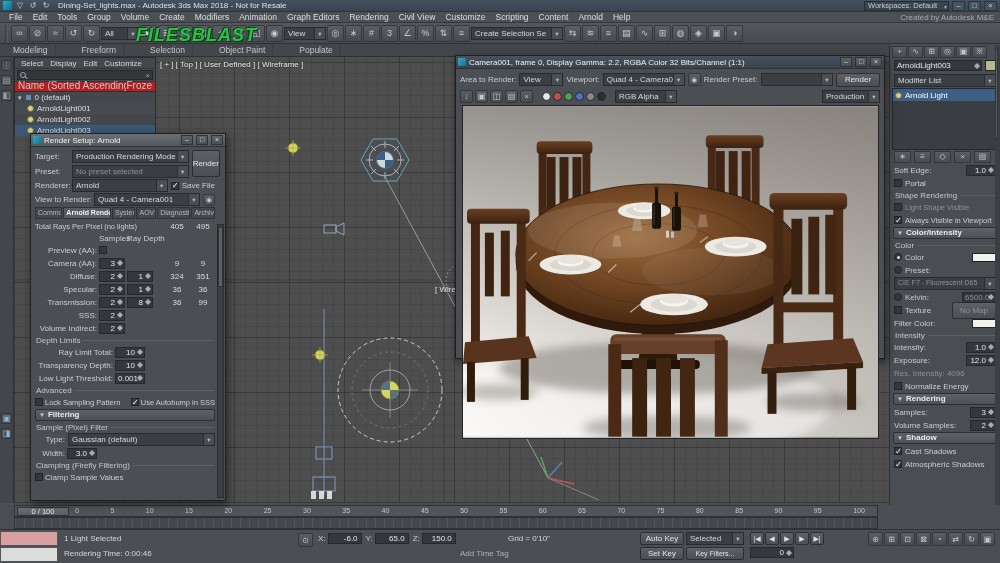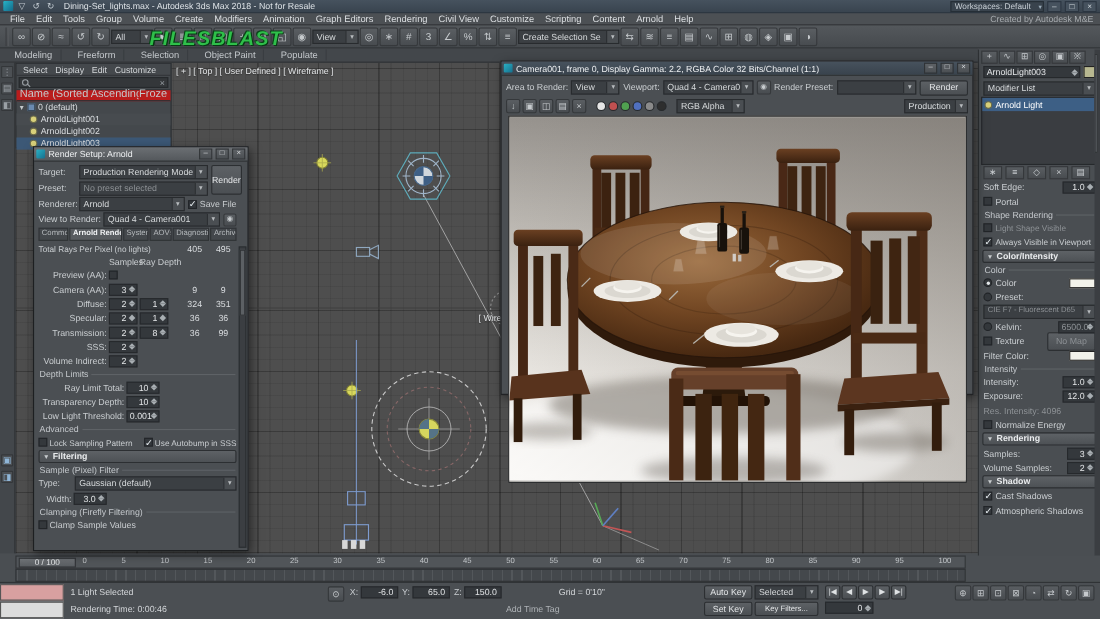--- a/index.html
+++ b/index.html
@@ -20,21 +20,21 @@
 
 .toolbar{position:absolute;left:0;top:23px;width:100%;height:21px;background:linear-gradient(#54585c,#464a4e);border-bottom:1px solid #303336;display:flex;align-items:center;gap:1px;padding:0 3px;overflow:hidden;z-index:38}
 .ticon{width:17px;height:17px;flex:0 0 auto;background:linear-gradient(#5a5e62,#484c50);border:1px solid #36393c;border-radius:2px;color:#c6cacd;font-size:9px;line-height:15px;text-align:center}
 .tsep{width:3px;height:17px;flex:0 0 auto;border-left:1px solid #3a3d40;border-right:1px solid #56595c;margin:0 2px}
 .combo{position:relative;background:#3b3f43;border:1px solid #282b2e;height:13px;color:#d6d9db;font-size:8px;padding:1px 12px 0 3px;white-space:nowrap;overflow:hidden;flex:0 0 auto}
 .combo i{font-style:normal}
 .combo:after{content:"▾";position:absolute;right:0;top:0;width:10px;height:100%;background:#4a4e52;border-left:1px solid #2a2d30;font-size:6.5px;color:#b8bcbf;text-align:center;line-height:11px}
 .combo.dis i{color:#8d9195}
 .watermark{position:absolute;left:136px;top:25px;font-size:18px;font-weight:bold;font-style:italic;letter-spacing:1px;color:#2fbf4a;text-shadow:1px 1px 0 #083b14,-1px -1px 0 #0a4518;z-index:60}
 
-.ribbon{position:absolute;left:0;top:44px;width:889px;height:13px;background:#43474b;border-bottom:1px solid #2e3134;display:flex;align-items:center;font-size:8.5px;padding-left:6px;gap:8px;z-index:5}
+.ribbon{position:absolute;left:0;top:44px;width:889px;height:13px;background:#43474b;border-bottom:1px solid #2e3134;display:flex;align-items:center;font-size:8.5px;padding-left:6px;gap:19px;z-index:5}
 .rtab{padding:0 7px;color:#c3c7cb;border-right:1px solid #393d41;white-space:nowrap}
 
 .leftdock{position:absolute;left:0;top:57px;width:14px;height:446px;background:#43474b;border-right:1px solid #2e3134;display:flex;flex-direction:column;align-items:center;padding-top:3px;gap:4px;z-index:6}
 .dico{width:11px;height:11px;font-size:8px;line-height:10px;text-align:center;color:#9aa0a5;background:#4c5054;border:1px solid #34373a;border-radius:1px}
 .dico.blue{color:#8fb6d8}
 
 .viewport{position:absolute;left:14px;top:57px;width:875px;height:446px;background-color:#4e4e4e;background-image:repeating-linear-gradient(0deg,rgba(0,0,0,.20) 0 1px,transparent 1px 55px),repeating-linear-gradient(90deg,rgba(0,0,0,.20) 0 1px,transparent 1px 55px),repeating-linear-gradient(0deg,rgba(0,0,0,.07) 0 1px,transparent 1px 11px),repeating-linear-gradient(90deg,rgba(0,0,0,.07) 0 1px,transparent 1px 11px);z-index:1}
 .vp-label{position:absolute;font-size:8px;color:#e2e4e6;text-shadow:0 1px 1px #333;white-space:nowrap}
 
 .dlg{position:absolute;background:#4b4f53;border:1px solid #1d1f21;box-shadow:2px 3px 9px rgba(0,0,0,.5)}
@@ -434,21 +434,21 @@
           <span class="lbl" style="font-size:7.5px">Lock Sampling Pattern</span>
           <span class="sflex"></span>
           <span class="chk on"></span>
           <span class="lbl" style="font-size:7.5px">Use Autobump in SSS</span>
         </div>
    <div class="rollhdr"><span>Filtering</span></div>
    <div class="grphdr">
           <span>Sample (Pixel) Filter</span>
         </div>
    <div class="frow">
-          <span class="lbl" style="width:30px;text-align:left">Type:</span>
+          <span class="lbl" style="width:30px;text-align:right">Type:</span>
           <span class="combo" style="flex:1"><i>Gaussian (default)</i></span>
         </div>
    <div class="srow">
           <span class="slabel" style="width:30px">Width:</span>
           <span class="sfield" style="width:30px">
             <i>3.0</i>
           </span>
           <span class="sflex"></span>
         </div>
    <div class="grphdr">

